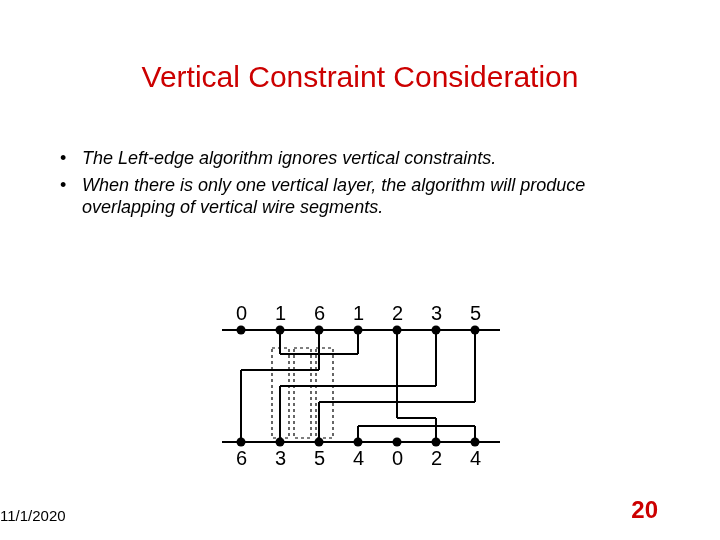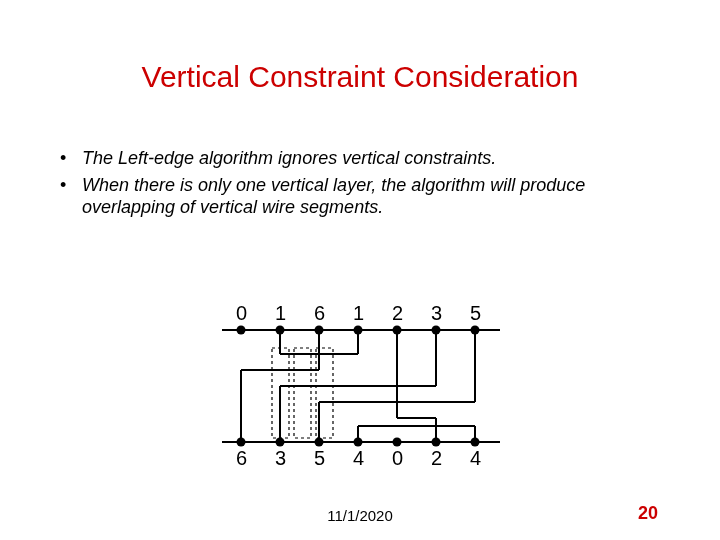--- a/index.html
+++ b/index.html
@@ -65,29 +65,28 @@
     width: 39px;
     text-align: center;
   }
   .num-row.top { top: 0; }
   .num-row.bot { top: 145px; }
   .footer-date {
     position: absolute;
     bottom: 20px;
     left: 0;
     right: 0;
-    text-align: center;
     font-size: 15px;
     color: #000;
   }
   .footer-page {
     position: absolute;
     bottom: 20px;
     right: 62px;
-    font-size: 18px;
+    font-size: 24px;
     font-weight: bold;
     color: #cc0000;
   }
   svg { display: block; }
 </style>
 </head>
 <body>
 
 <div class="slide">
 

